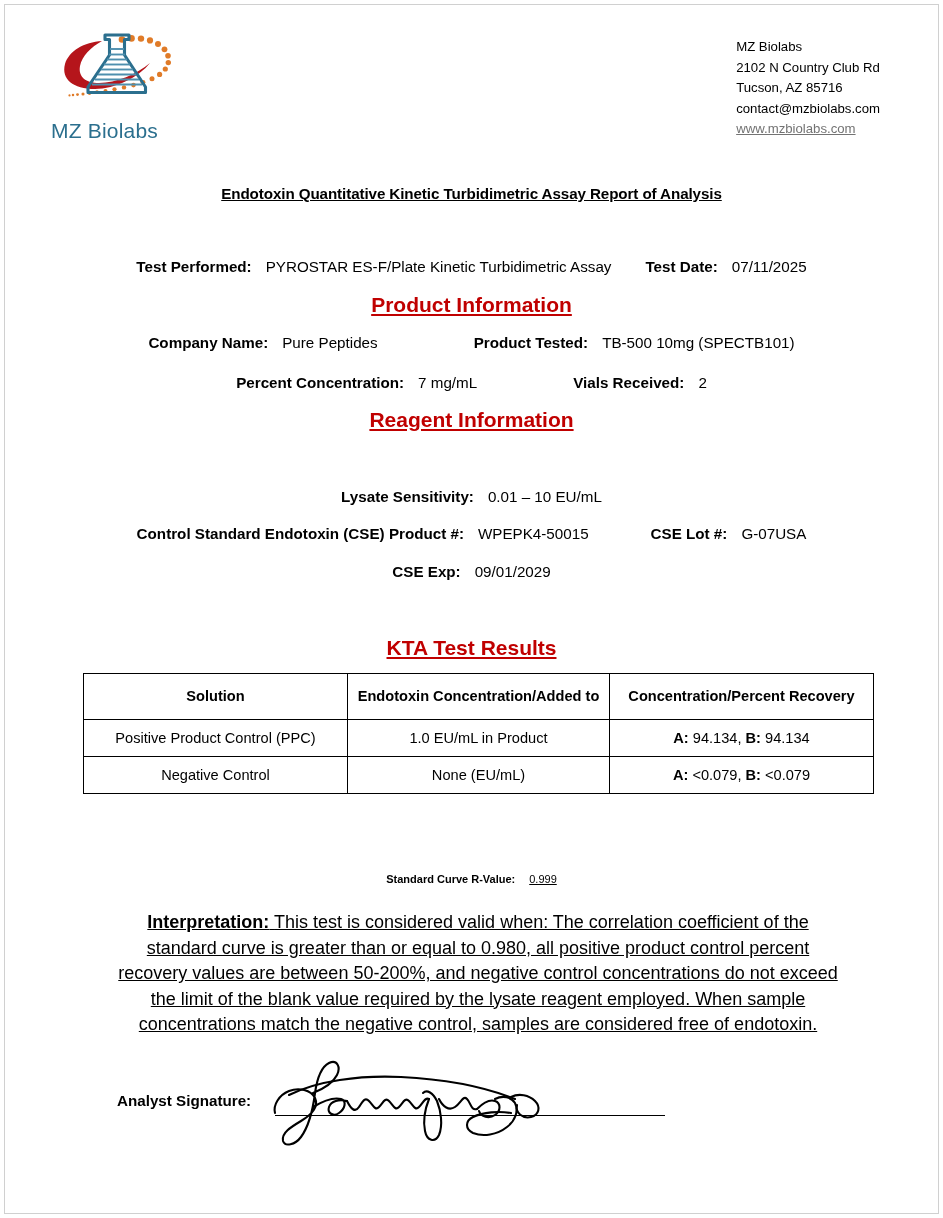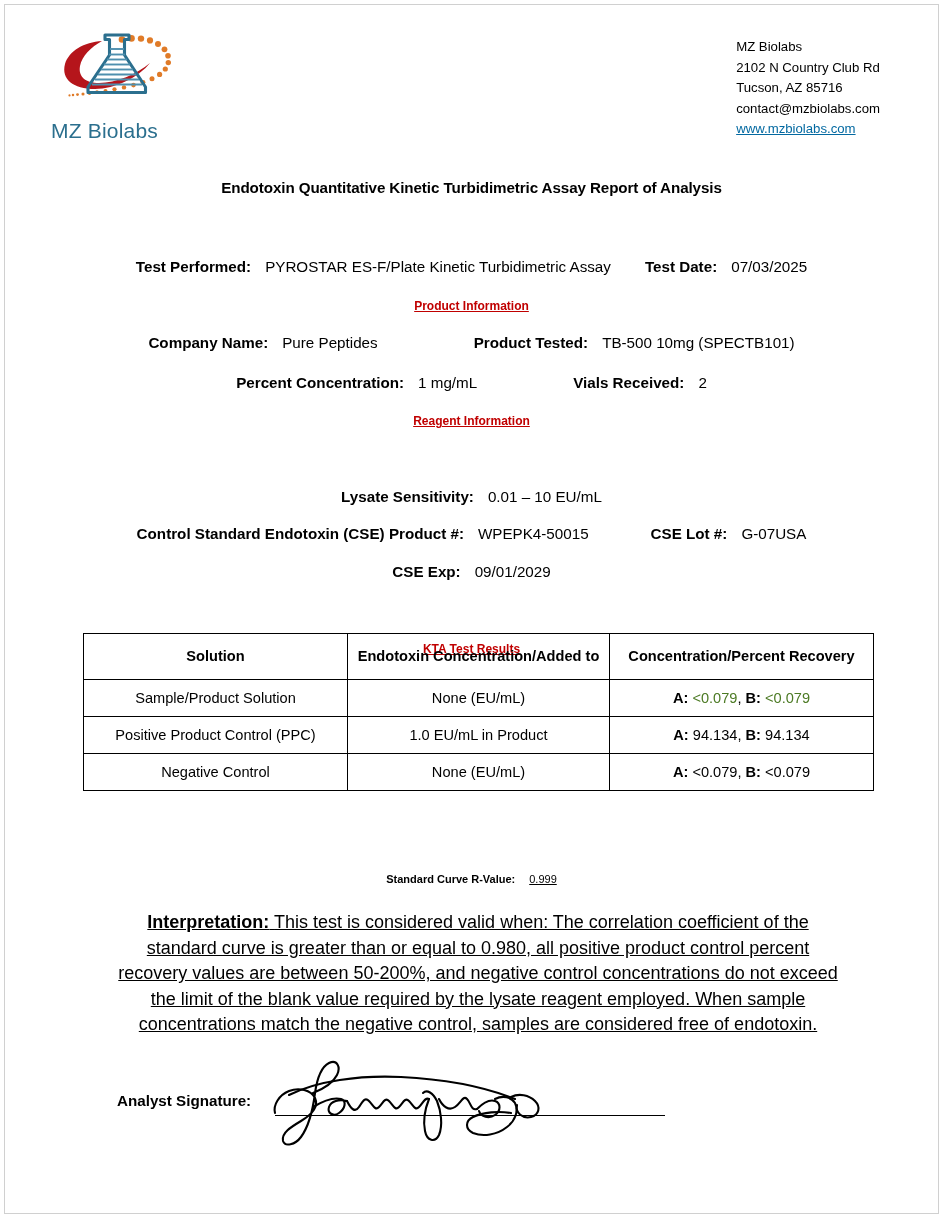--- a/index.html
+++ b/index.html
@@ -40,34 +40,35 @@
   }
 
   .addr {
     position: absolute;
     right: 58px; top: 32px;
     text-align: left;
     font-size: 13.2px;
     line-height: 20.5px;
     color: #000;
   }
-  .addr .link { color: #0369a1; text-decoration: underline; }
+  .addr .link { color: #737373; text-decoration: underline; }
 
   
   .doc-title {
     position: absolute;
-    left: 0; right: 0; top: 174px;
+    left: 0; right: 0; top: 180px;
     text-align: center;
     font-size: 15.2px;
     font-weight: bold;
+    text-decoration: underline;
     letter-spacing: -0.1px;
   }
   .section-head {
     text-align: center;
-    font-size: 12px;
+    font-size: 21px;
     font-weight: bold;
     color: #c00000;
     text-decoration: underline;
   }
 
   
   .row {
     position: absolute;
     left: 0; right: 0;
     text-align: center;
@@ -88,21 +89,21 @@
   .h-reag   { top: 405px; }
   .r-lys    { top: 443px; }
   .r-sens   { top: 482px; }
   .r-cse    { top: 519px; }
   .r-csee   { top: 557px; }
   .h-kta    { top: 633px; }
 
   
   .tbl {
     position: absolute;
-    left: 78px; top: 628px;
+    left: 78px; top: 668px;
     width: 790px;
     border-collapse: collapse;
     table-layout: fixed;
   }
   .tbl td, .tbl th {
     border: 1px solid #000;
     text-align: center;
     vertical-align: middle;
     font-size: 14.6px;
     padding: 5px 4px;
@@ -223,33 +224,33 @@
     <div>MZ Biolabs</div>
     <div>2102 N Country Club Rd</div>
     <div>Tucson, AZ 85716</div>
     <div>contact@mzbiolabs.com</div>
     <div class="link">www.mzbiolabs.com</div>
   </div>
 
   <div class="doc-title">Endotoxin Quantitative Kinetic Turbidimetric Assay Report of Analysis</div>
 
   <div class="row r-test">
-    <b>Test Performed:</b><span class="gap-sm"></span><span>PYROSTAR ES-F/Plate Kinetic Turbidimetric Assay</span><span class="gap-lg"></span><b>Test Date:</b><span class="gap-sm"></span><span>07/03/2025</span>
+    <b>Test Performed:</b><span class="gap-sm"></span><span>PYROSTAR ES-F/Plate Kinetic Turbidimetric Assay</span><span class="gap-lg"></span><b>Test Date:</b><span class="gap-sm"></span><span>07/11/2025</span>
   </div>
 
   <div class="row h-prod">
     <span class="section-head">Product Information</span>
   </div>
 
   <div class="row r-comp">
     <b>Company Name:</b><span class="gap-sm"></span><span>Pure Peptides</span><span class="gap-xxl"></span><b>Product Tested:</b><span class="gap-sm"></span><span>TB-500 10mg (SPECTB101)</span>
   </div>
 
   <div class="row r-conc">
-    <b>Percent Concentration:</b><span class="gap-sm"></span><span>1 mg/mL</span><span class="gap-xxl"></span><b>Vials Received:</b><span class="gap-sm"></span><span>2</span>
+    <b>Percent Concentration:</b><span class="gap-sm"></span><span>7 mg/mL</span><span class="gap-xxl"></span><b>Vials Received:</b><span class="gap-sm"></span><span>2</span>
   </div>
 
   <div class="row h-reag">
     <span class="section-head">Reagent Information</span>
   </div>
 
 
   <div class="row r-sens">
     <b>Lysate Sensitivity:</b><span class="gap-sm"></span><span>0.01 – 10 EU/mL</span>
   </div>
@@ -268,25 +269,20 @@
 
   <table class="tbl">
     <thead>
       <tr>
         <th class="col-a">Solution</th>
         <th class="col-b">Endotoxin Concentration/Added to</th>
         <th class="col-c">Concentration/Percent Recovery</th>
       </tr>
     </thead>
     <tbody id="tbody">
-          <tr>
-            <td class="col-a">Sample/Product Solution</td>
-            <td class="col-b">None (EU/mL)</td>
-            <td class="col-c"><span class="ab">A:</span> <span class="val" style="color: rgb(76, 122, 36);">&lt;0.079</span>, <span class="ab">B:</span> <span class="val" style="color: rgb(76, 122, 36);">&lt;0.079</span></td>
-          </tr>
           <tr>
             <td class="col-a">Positive Product Control (PPC)</td>
             <td class="col-b">1.0 EU/mL in Product</td>
             <td class="col-c"><span class="ab">A:</span> <span class="val" style="color: rgb(0, 0, 0);">94.134</span>, <span class="ab">B:</span> <span class="val" style="color: rgb(0, 0, 0);">94.134</span></td>
           </tr>
           <tr>
             <td class="col-a">Negative Control</td>
             <td class="col-b">None (EU/mL)</td>
             <td class="col-c"><span class="ab">A:</span> <span class="val" style="color: rgb(0, 0, 0);">&lt;0.079</span>, <span class="ab">B:</span> <span class="val" style="color: rgb(0, 0, 0);">&lt;0.079</span></td>
           </tr>

